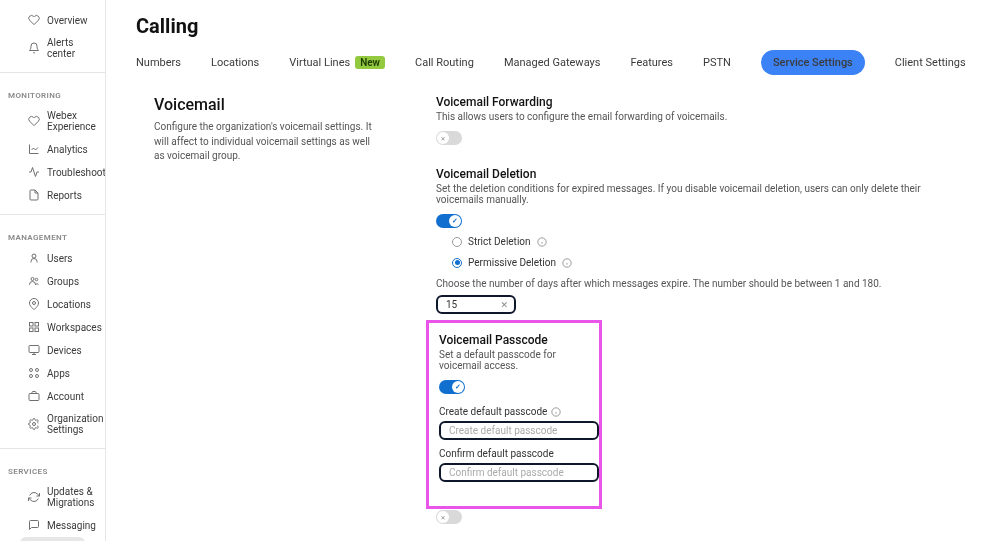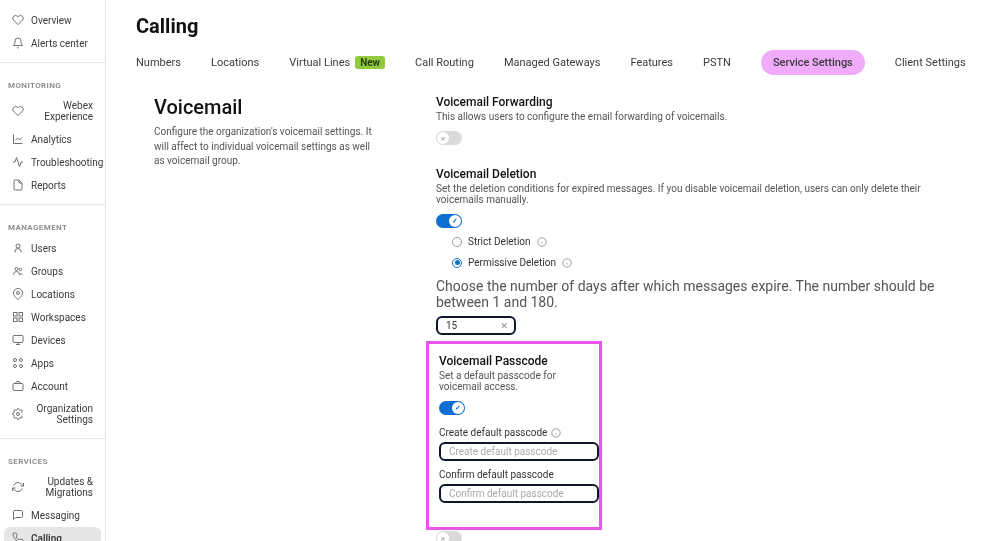--- a/index.html
+++ b/index.html
@@ -1,51 +1,51 @@
 <!DOCTYPE html>
 <html><head>
 <meta charset="utf-8">
 <style>
   * { box-sizing: border-box; margin: 0; padding: 0; }
   body { font-family: -apple-system, BlinkMacSystemFont, "Segoe UI", Roboto, Helvetica, Arial, sans-serif; background: #fff; color: #121212; width: 999px; height: 541px; overflow: hidden; }
   .layout { display: flex; height: 100%; }
   .sidebar { width: 106px; border-right: 1px solid #e6e6e6; padding-top: 8px; overflow: hidden; }
   .side-section-title { font-size: 8px; font-weight: 600; color: #8a8a8a; letter-spacing: 0.4px; padding: 10px 8px 4px 8px; }
-  .side-item { display: flex; align-items: center; gap: 7px; padding: 5px 8px; font-size: 10px; color: #3b3b3b; cursor: pointer; border-radius: 6px; margin: 1px 4px; text-align: right; }
+  .side-item { display: flex; align-items: center; gap: 7px; padding: 5px 8px; font-size: 10px; color: #3b3b3b; cursor: pointer; border-radius: 6px; margin: 1px 20px; }
   .side-item .icon { width: 12px; height: 12px; color: #707070; display:flex; align-items:center; justify-content:center; }
   .side-item.selected { background: #e6e6e6; font-weight: 600; }
   .side-divider { border-top: 1px solid #e6e6e6; margin: 8px 0; }
   .main { flex: 1; padding: 14px 30px 0 30px; overflow: hidden; }
   .page-title { font-size: 20px; font-weight: 700; margin-bottom: 12px; }
   .tabs { display: flex; gap: 30px; align-items: center; font-size: 11px; color: #3b3b3b; margin-bottom: 20px; flex-wrap: wrap; }
   .tab { padding: 6px 0px; cursor: pointer; white-space: nowrap; }
   .tab .badge { background: #93c93f; color: #1b3b00; font-size: 10px; font-weight:600; padding: 1px 5px; border-radius: 3px; margin-left: 5px; }
-  .tab.active { background: #f0abfc; padding: 6px 12px; border-radius: 14px; font-weight: 500; }
+  .tab.active { background: #3b82f6; padding: 6px 12px; border-radius: 14px; font-weight: 500; }
   .content { display: flex; gap: 60px; }
   .left-col { width: 240px; flex-shrink: 0; }
-  .section-heading { font-size: 20px; font-weight: 500; margin-bottom: 6px; }
+  .section-heading { font-size: 16px; font-weight: 500; margin-bottom: 6px; }
   .section-desc { font-size: 10px; color: #555; line-height: 1.45; }
   .right-col { flex: 1; min-width: 0; }
   .group-title { font-size: 12px; font-weight: 500; margin-bottom: 2px; color: #121212; }
   .group-desc { font-size: 10px; color: #555; margin-bottom: 8px; }
   .toggle { width: 26px; height: 14px; border-radius: 8px; position: relative; cursor: pointer; display: inline-block; }
   .toggle.off { background: #d9d9d9; }
   .toggle.on { background: #1170cf; }
   .toggle .knob { width: 12px; height: 12px; background: #fff; border-radius: 50%; position: absolute; top: 1px; display:flex; align-items:center; justify-content:center; font-size:7px; color:#888;}
   .toggle.off .knob { left: 1px; }
   .toggle.on .knob { left: 13px; color:#1170cf;}
   .toggle.off .knob::after{content:"✕"; font-size:6px;}
   .toggle.on .knob::after{content:"✓"; font-size:7px; font-weight:bold;}
   .spacer { height: 18px; }
   .radio-row { display: flex; align-items: center; gap: 6px; font-size: 10px; color: #333; margin: 4px 0 4px 16px;}
   .radio { width: 10px; height: 10px; border-radius: 50%; border: 1.5px solid #1170cf; display: inline-flex; align-items:center; justify-content:center; }
   .radio.unchecked { border-color: #999; }
   .radio .dot { width: 5px; height: 5px; background: #1170cf; border-radius: 50%; }
   .info-icon { width: 10px; height: 10px; color: #888; display:inline-flex; align-items:center; justify-content:center; }
-  .help-text { font-size: 14px; color: #555; margin: 10px 0 6px 0; }
+  .help-text { font-size: 10px; color: #555; margin: 10px 0 6px 0; }
   .text-input { border: 2px solid #0f172a; border-radius: 6px; padding: 5px 8px; font-size: 10px; color: #333; height: 19px; display:flex; align-items:center; position:relative; }
   .text-input.small { width: 80px; }
   .text-input.wide { width: 160px; }
   .text-input .clear { position:absolute; right:6px; top:50%; transform:translateY(-50%); color:#888; font-size:9px; cursor:pointer; }
   .text-input.placeholder span { color:#aaa; }
   .highlight-box { border: 3px solid #e855e8; padding: 8px 10px 24px 10px; margin-top: 6px; margin-left:-10px; width: 176px; }
   .highlight-box .group-title{ margin-top:2px; }
   .field-label { font-size: 10px; color: #333; margin: 8px 0 4px 0; display:flex; align-items:center; gap:4px;}
   svg { display: block; }
 </style>

